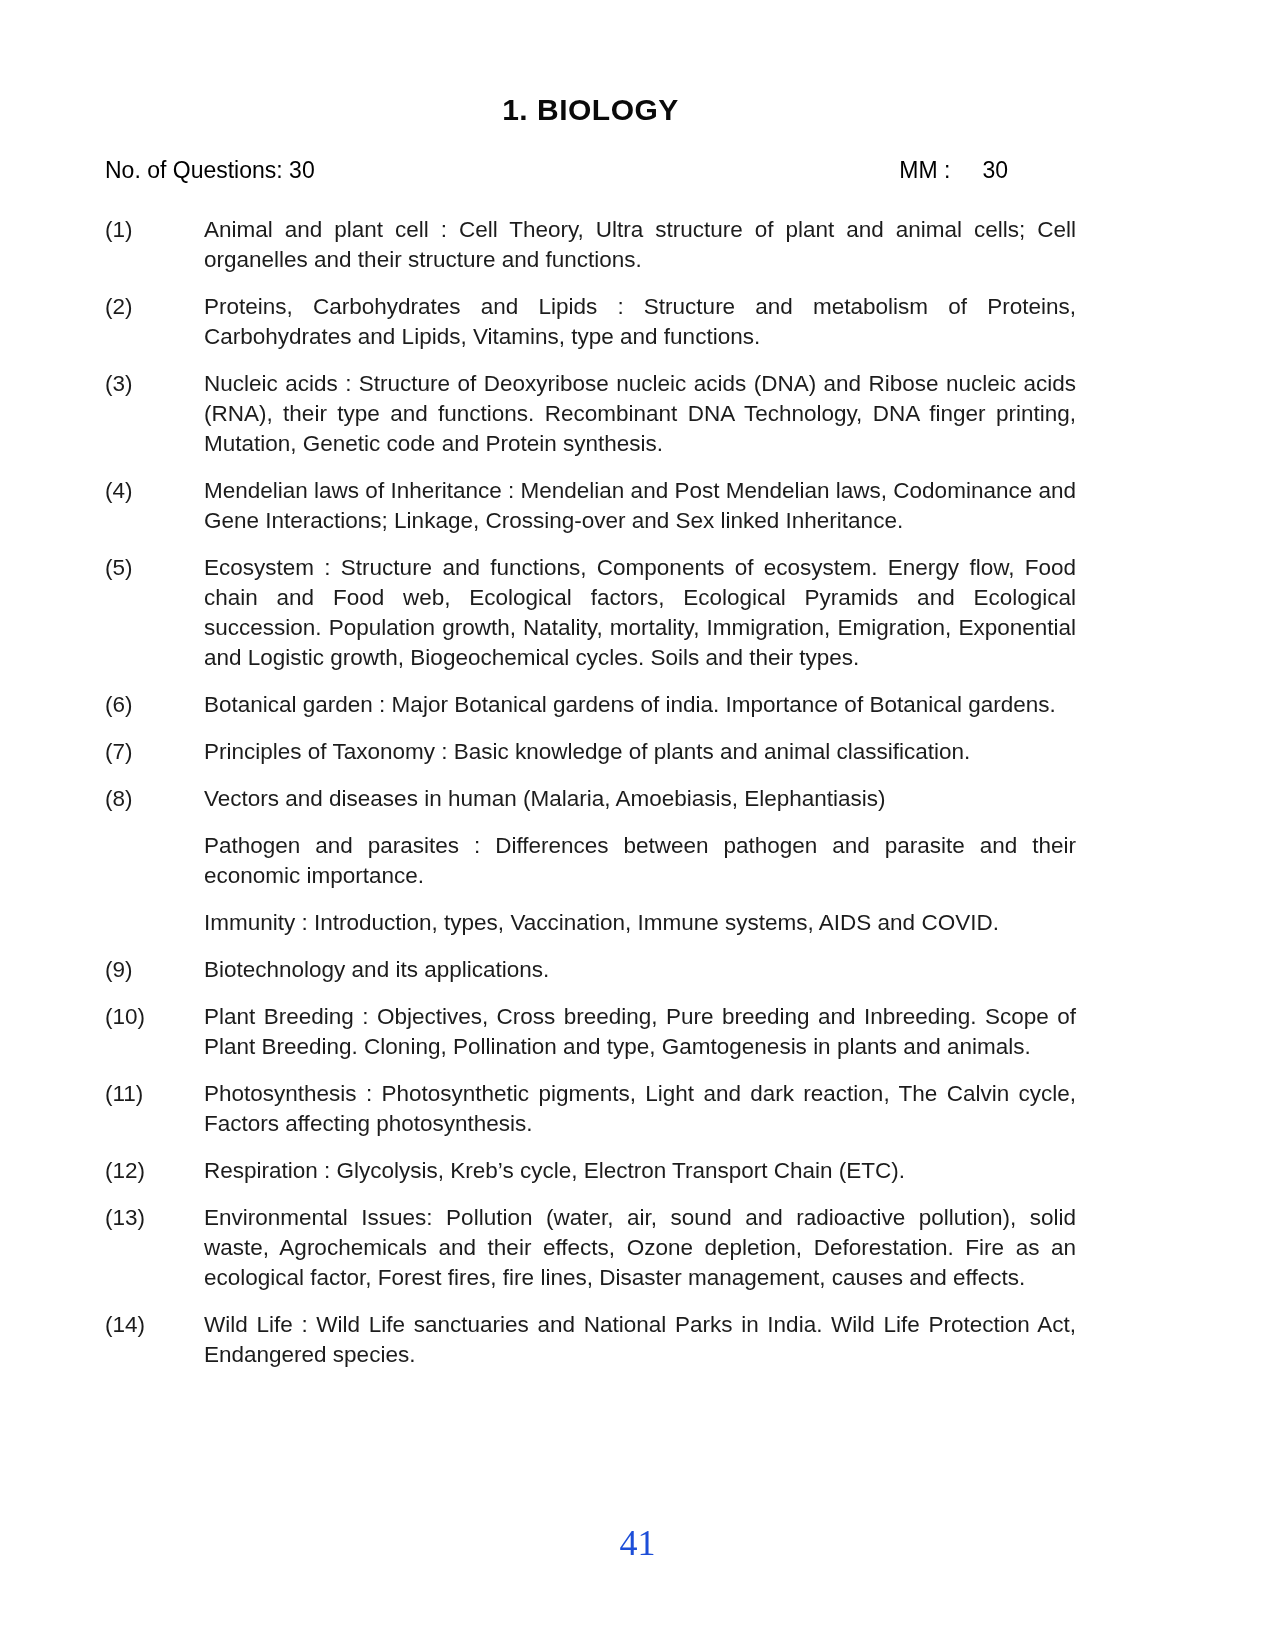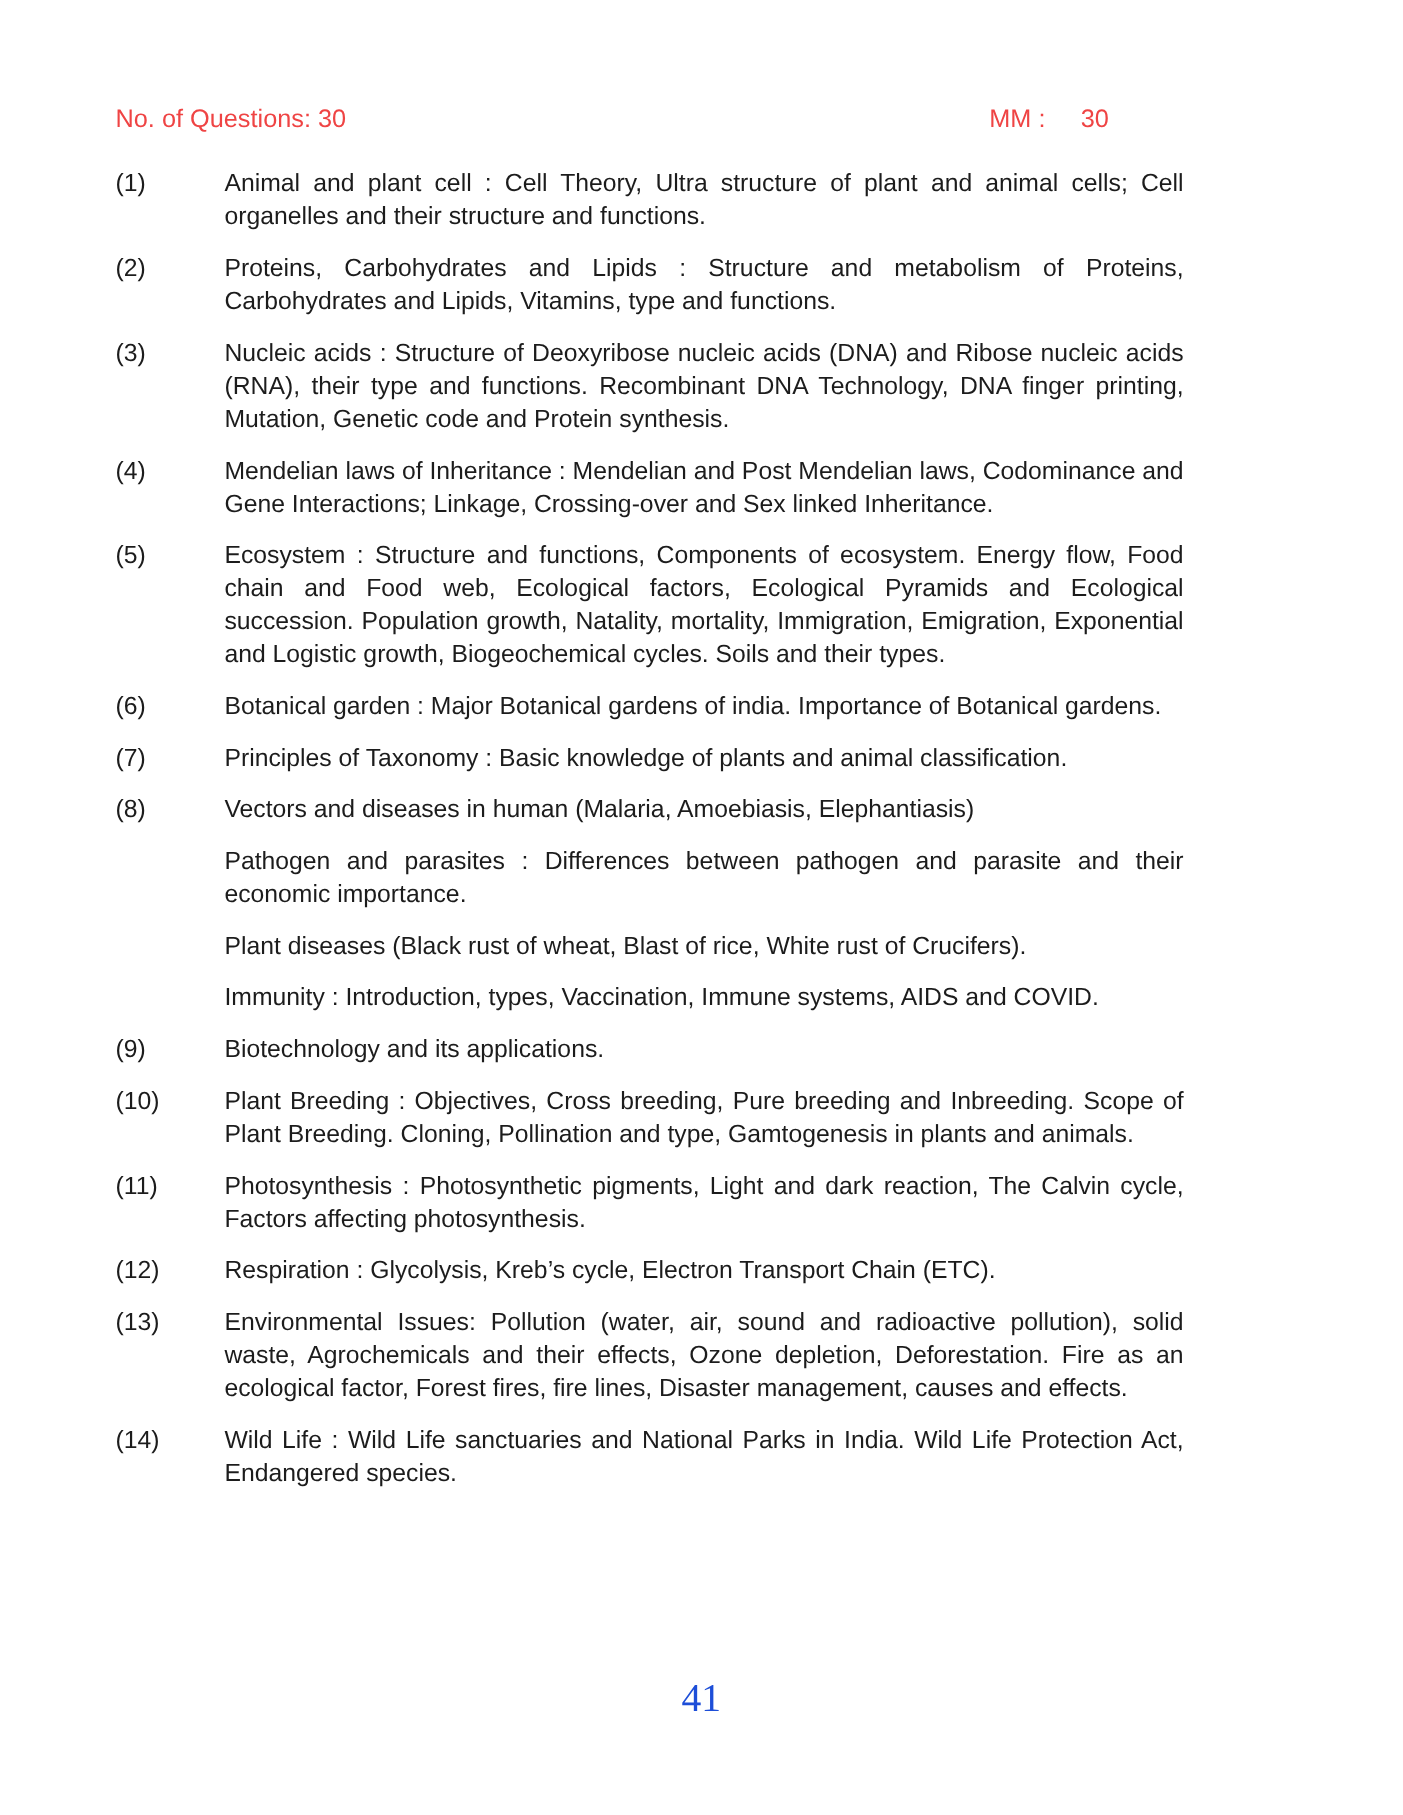--- a/index.html
+++ b/index.html
@@ -24,21 +24,21 @@
     line-height:36px;
     margin:0 0 27px 0;
     letter-spacing:0.5px;
   }
   .header-row{
     display:flex;
     justify-content:space-between;
     align-items:baseline;
     font-size:23px;
     line-height:30px;
-    color:#ef4444;
+    color:#000000;
     margin:0 0 30px 0;
   }
   .marks{
     display:inline-flex;
     gap:32px;
     margin-right:68px;
   }
   .syllabus-list{
     font-size:22.5px;
     line-height:30px;
@@ -70,20 +70,21 @@
     font-family:"Liberation Serif","DejaVu Serif",serif;
     font-size:36px;
     color:#1d4ed8;
   }
 </style>
 </head>
 <body>
 
 <div class="page">
 
+  <h1 class="doc-title">1. BIOLOGY</h1>
 
   <div class="header-row">
     <span>No. of Questions: 30</span>
     <span class="marks">
       <span>MM :</span>
       <span>30</span>
     </span>
   </div>
 
   <div class="syllabus-list">
@@ -127,21 +128,20 @@
         <span class="num">(7)</span>
         <div class="text-col">
           <p class="para">Principles of Taxonomy : Basic knowledge of plants and animal classification.</p>
         </div>
       </div>
       <div class="item">
         <span class="num">(8)</span>
         <div class="text-col">
           <p class="para">Vectors and diseases in human (Malaria, Amoebiasis, Elephantiasis)</p>
           <p class="para">Pathogen and parasites : Differences between pathogen and parasite and their economic importance.</p>
-          <p class="para">Plant diseases (Black rust of wheat, Blast of rice, White rust of Crucifers).</p>
           <p class="para">Immunity : Introduction, types, Vaccination, Immune systems, AIDS and COVID.</p>
         </div>
       </div>
       <div class="item">
         <span class="num">(9)</span>
         <div class="text-col">
           <p class="para">Biotechnology and its applications.</p>
         </div>
       </div>
       <div class="item">

